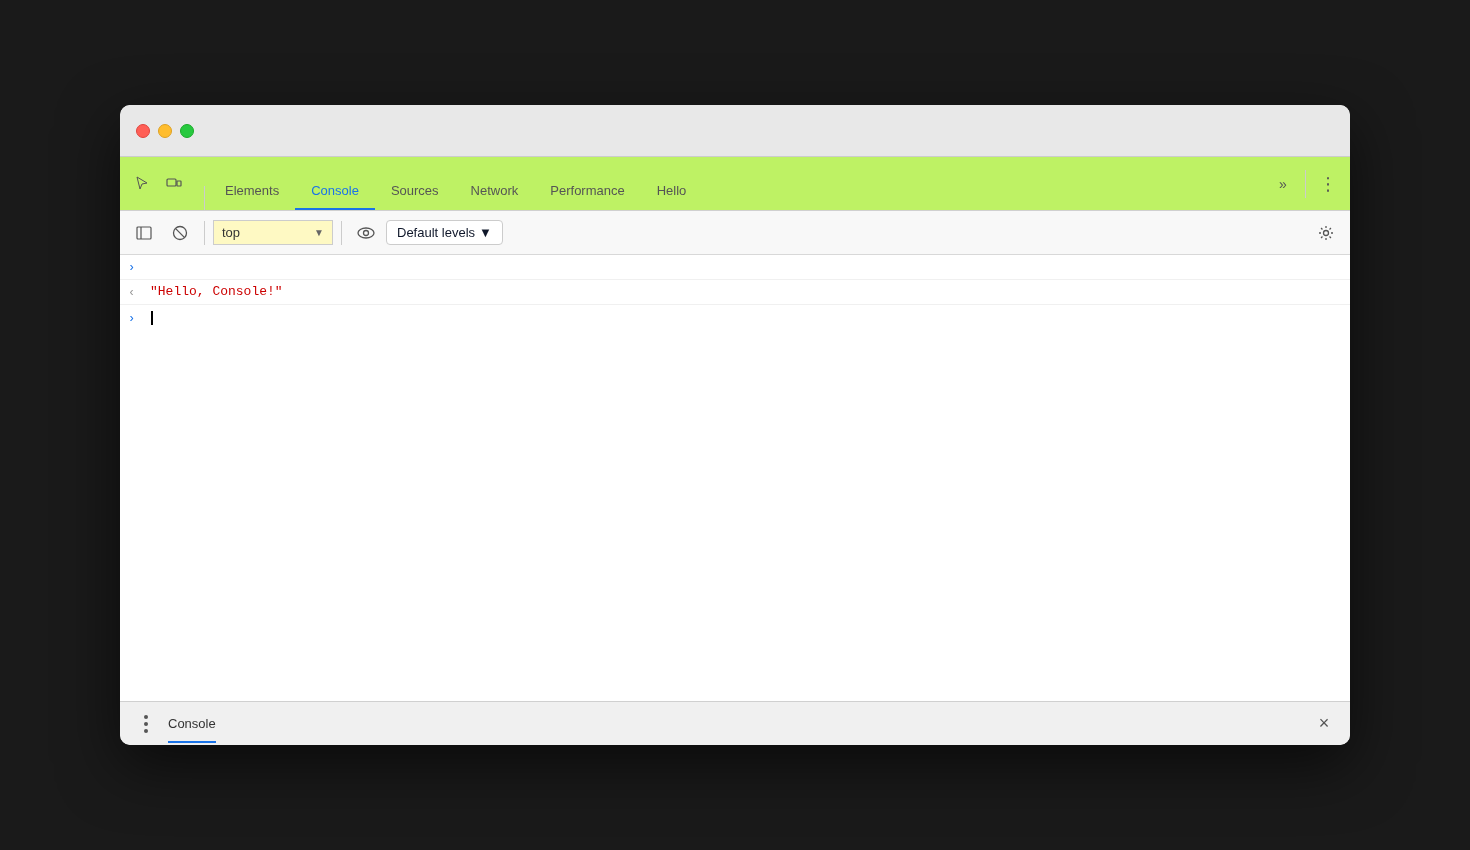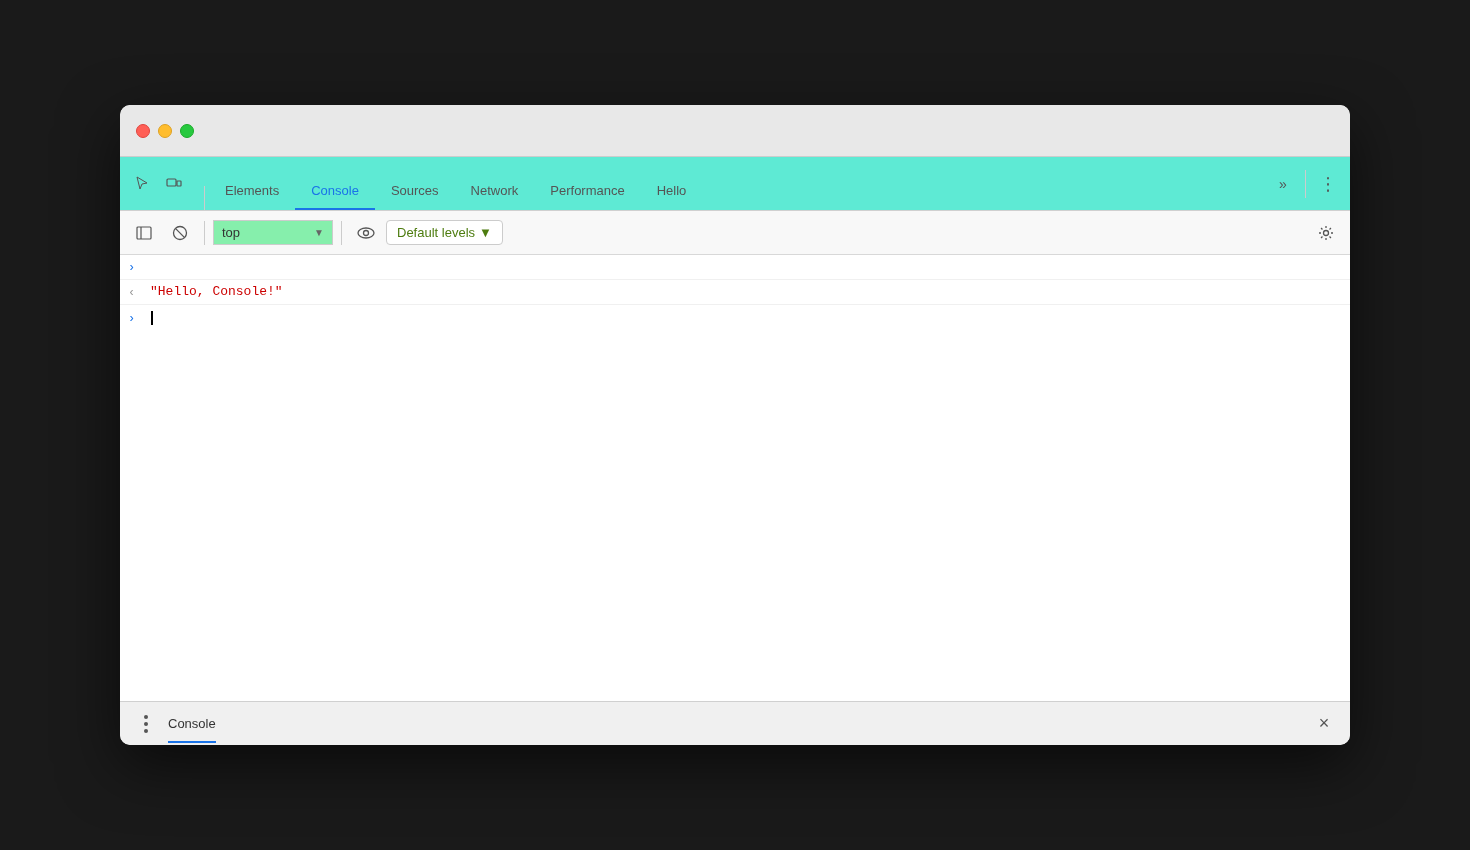--- a/index.html
+++ b/index.html
@@ -60,21 +60,21 @@
     .title-text {
       flex: 1;
       text-align: center;
       font-size: 13px;
       color: #444;
       font-weight: 400;
     }
 
     
     .tab-bar {
-      background: #5eead4;
+      background: #bef264;
       height: 54px;
       display: flex;
       align-items: flex-end;
       padding: 0 8px;
       border-bottom: 1px solid #d0d0d0;
       flex-shrink: 0;
       position: relative;
     }
 
     .tab-bar-left {
@@ -202,21 +202,21 @@
       background: #ccc;
       margin: 0 4px;
     }
 
     .context-selector {
       display: flex;
       align-items: center;
       border: 1px solid #ccc;
       border-radius: 0;
       padding: 4px 8px;
-      background: #86efac;
+      background: #fef9c3;
       cursor: pointer;
       font-size: 13px;
       color: #333;
       min-width: 120px;
       gap: 8px;
     }
 
     .context-selector .dropdown-arrow {
       margin-left: auto;
       color: #666;
@@ -257,21 +257,21 @@
     .levels-btn {
       display: flex;
       align-items: center;
       gap: 4px;
       padding: 4px 10px;
       border: 1px solid #ccc;
       border-radius: 4px;
       background: white;
       cursor: pointer;
       font-size: 13px;
-      color: #4d7c0f;
+      color: #0f172a;
     }
 
     .toolbar-spacer {
       flex: 1;
     }
 
     .settings-btn {
       width: 32px;
       height: 32px;
       display: flex;

